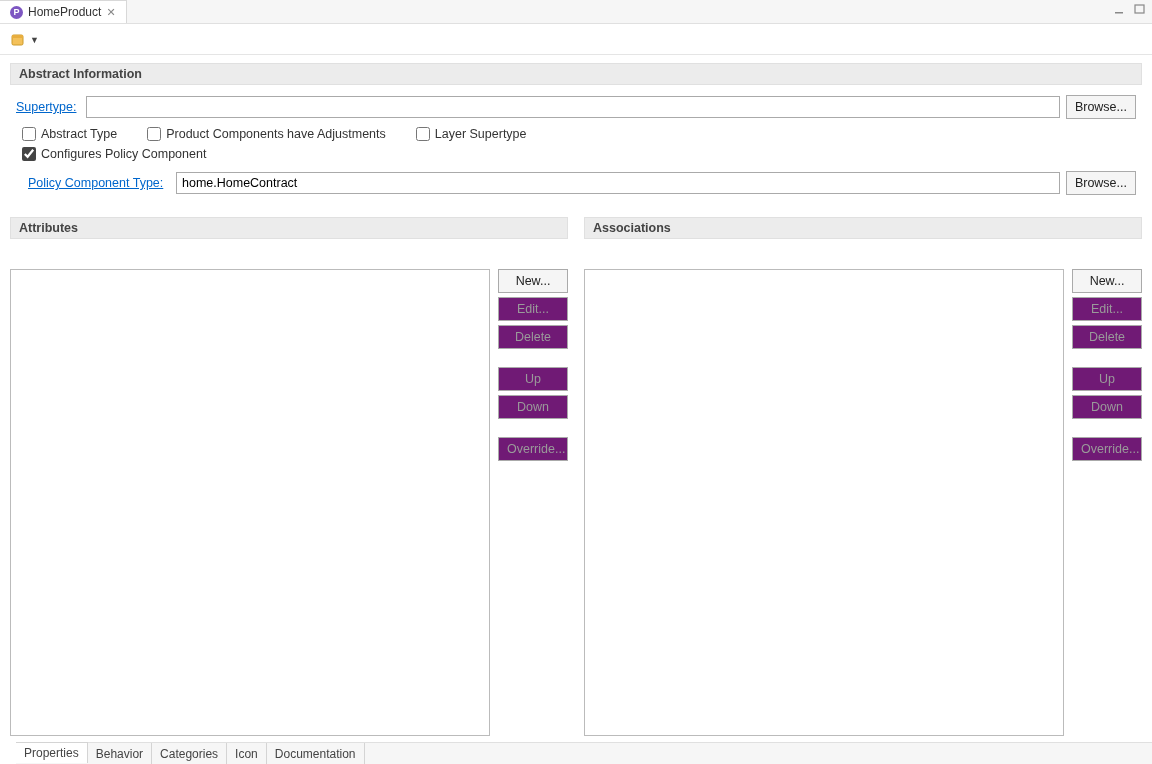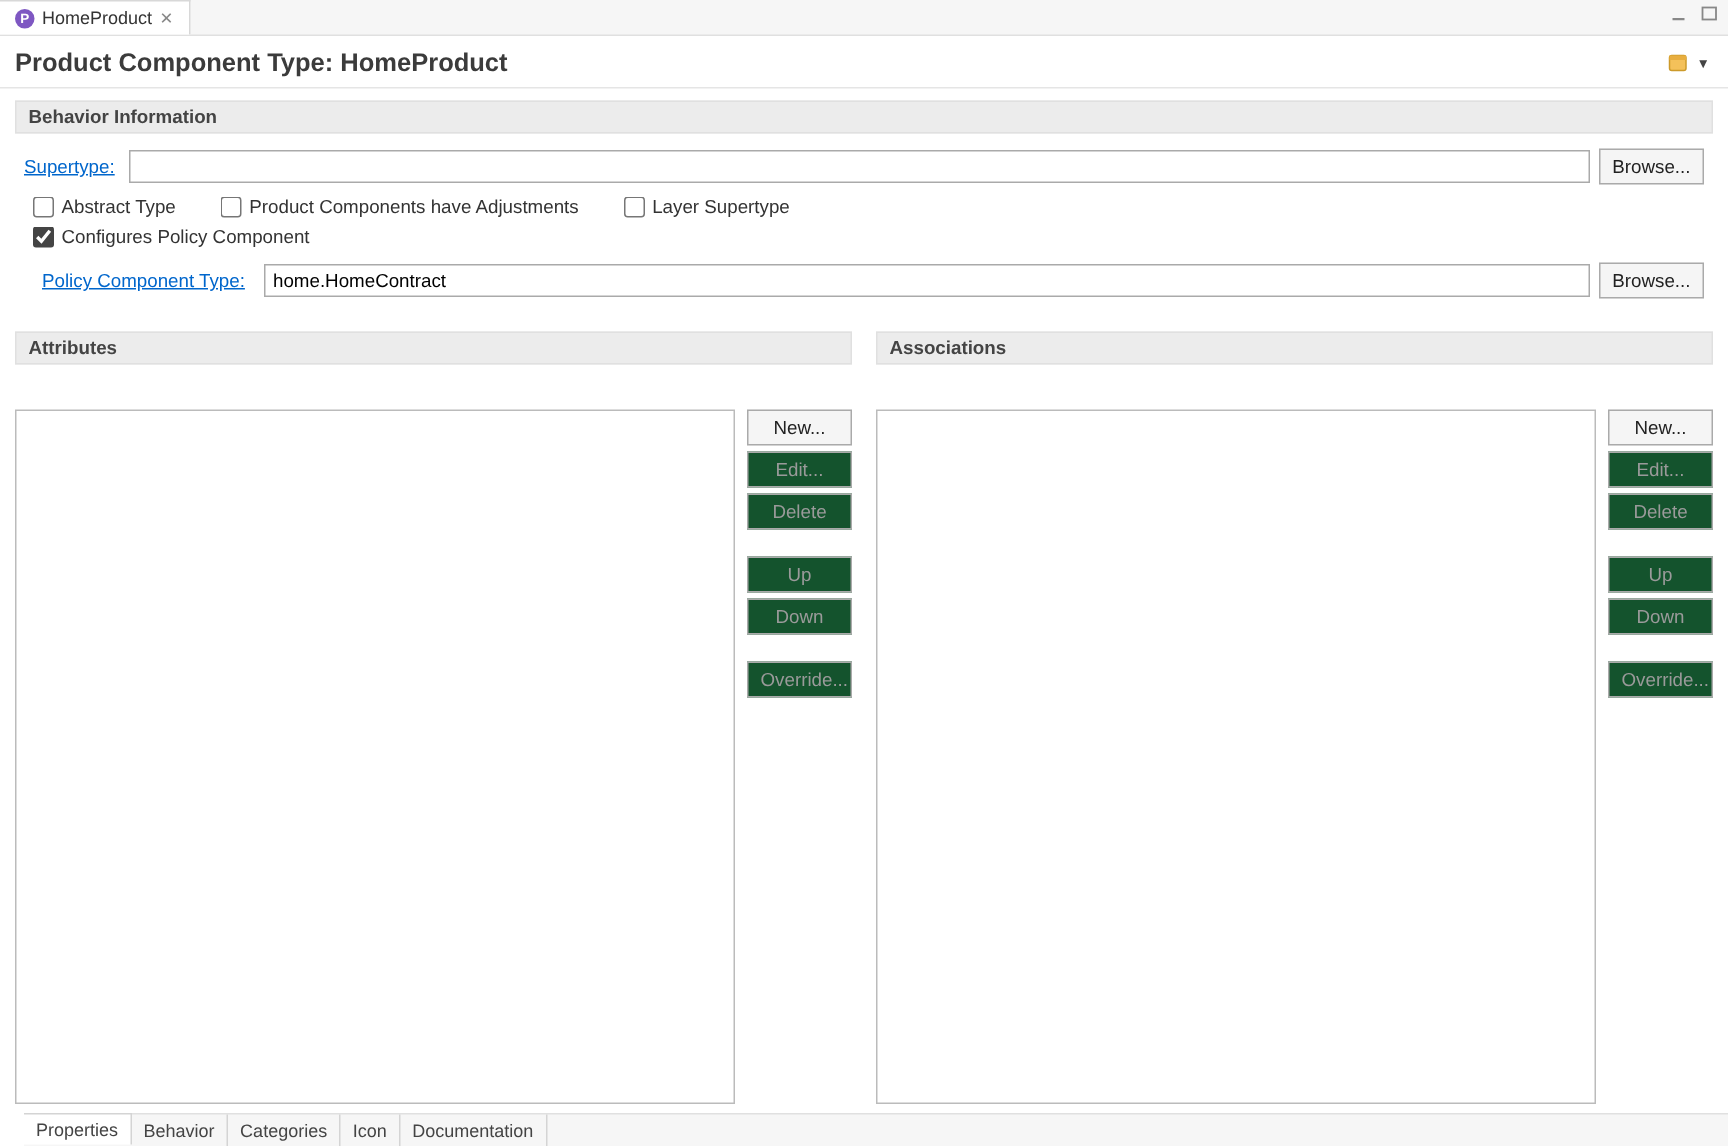--- a/index.html
+++ b/index.html
@@ -83,21 +83,21 @@
   .btn {
     border:1px solid #aaa;
     background:#f5f5f5;
     height:24px;
     min-width:62px;
     padding:0 8px;
     font:inherit;
     color:#222;
     cursor:pointer;
   }
-  .btn[disabled] { color:#9a9a9a; background:#14532d; cursor:default;}
+  .btn[disabled] { color:#9a9a9a; background:#701a75; cursor:default;}
   .chk-row { display:flex; gap:30px; flex-wrap:wrap; padding-left:6px;}
   label.chk { display:flex; align-items:center; gap:5px; font-size:12.5px; color:#333;}
   input[type=checkbox]{ width:14px;height:14px; margin:0; accent-color:#444;}
   .columns {
     display:flex;
     gap:16px;
     margin:8px 10px 0 10px;
     flex:1;
     min-height:0;
   }
@@ -155,34 +155,33 @@
     </div>
     <div class="win-btn">
       <svg width="12" height="12">
           <rect x="1" y="2" width="9" height="8" fill="none" stroke="#888" stroke-width="1.2"></rect>
         </svg>
     </div>
   </div>
 </div>
 
 <div class="page-header">
-  <h1>Product Component Type: HomeProduct</h1>
   <div class="hdr-actions">
     <span>
       <svg width="16" height="16">
           <rect x="2" y="3" width="11" height="10" rx="1.5" fill="#f4c15a" stroke="#cc9a2a"></rect>
           <rect x="2" y="3" width="11" height="3" fill="#e8ae3f"></rect>
         </svg>
     </span>
     <span style="font-size:9px;color:#444;">▼</span>
   </div>
 </div>
 
 <div class="section">
-  <div class="section-hdr">Behavior Information</div>
+  <div class="section-hdr">Abstract Information</div>
   <div class="gi-body">
     <div class="row">
       <a href="#" class="link-label" style="width:70px;display:inline-block">Supertype:</a>
       <input class="txt" style="flex: 1 1 0%;" value="">
       <button class="btn" style="margin-left:6px">Browse...</button>
     </div>
     <div class="chk-row" style="margin-bottom:6px">
       <label class="chk">
         <input type="checkbox" style="">
         <span>Abstract Type</span>

